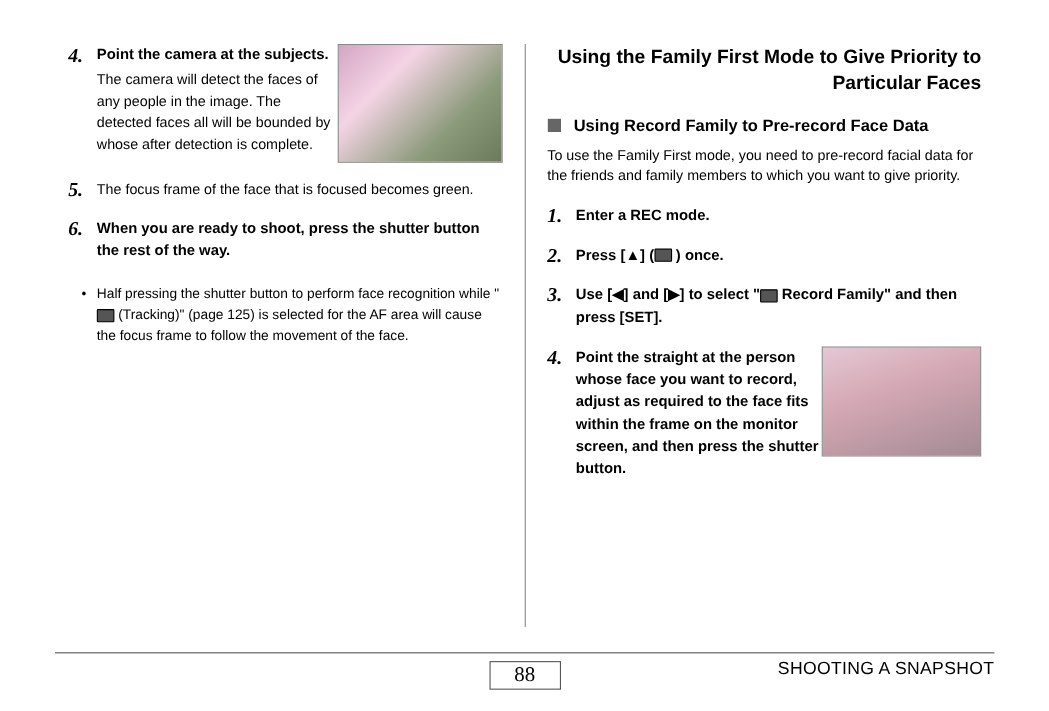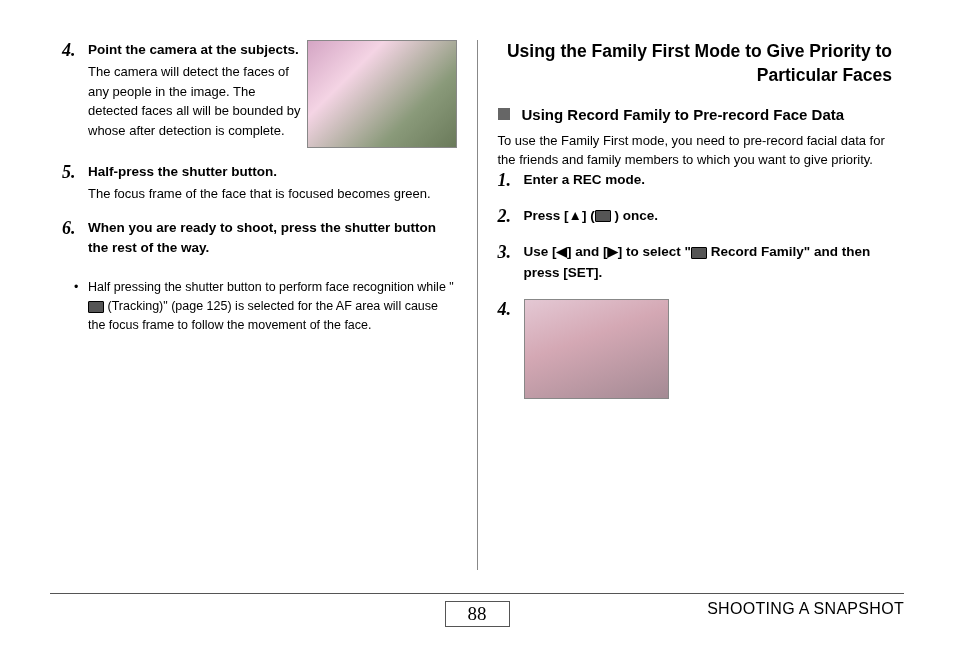--- a/index.html
+++ b/index.html
@@ -115,20 +115,21 @@
   .sq {
     width: 12px;
     height: 12px;
     background: #666;
     flex-shrink: 0;
     margin-top: 3px;
   }
   .intro {
     font-size: 13px;
     line-height: 1.5;
+    margin-bottom: 16px;
   }
   .icon-box {
     display: inline-block;
     width: 16px;
     height: 12px;
     background: #555;
     border: 1px solid #000;
     vertical-align: middle;
     border-radius: 1px;
   }
@@ -178,21 +179,20 @@
           <div class="step-title">Point the camera at the subjects.</div>
           <div class="step-desc">The camera will detect the faces of any people in the image. The detected faces all will be bounded by whose after detection is complete.</div>
         </div>
         <div class="photo-placeholder"></div>
       </div>
     </div>
 
     <div class="step">
       <div class="step-num">5.</div>
       <div class="step-body">
-        <div class="step-title">Half-press the shutter button.</div>
         <div class="step-desc">The focus frame of the face that is focused becomes green.</div>
       </div>
     </div>
 
     <div class="step">
       <div class="step-num">6.</div>
       <div class="step-body">
         <div class="step-title">When you are ready to shoot, press the shutter button the rest of the way.</div>
       </div>
     </div>
@@ -242,20 +242,23 @@
       <div class="step-body">
         <div class="step-title">
           <span>Use [</span><span>◀</span><span>] and [</span><span>▶</span><span>] to select "</span><span class="icon-box"></span><span> Record Family" and then press [SET].</span>
         </div>
       </div>
     </div>
 
     <div class="step">
       <div class="step-num">4.</div>
       <div class="step-body step4-wrap">
+        <div class="step4-text">
+          <div class="step-title">Point the straight at the person whose face you want to record, adjust as required to the face fits within the frame on the monitor screen, and then press the shutter button.</div>
+        </div>
         <div class="photo-placeholder small"></div>
       </div>
     </div>
 
   </div>
 </div>
 
 <div class="footer">
   <div class="footer-line"></div>
   <div class="footer-row">

